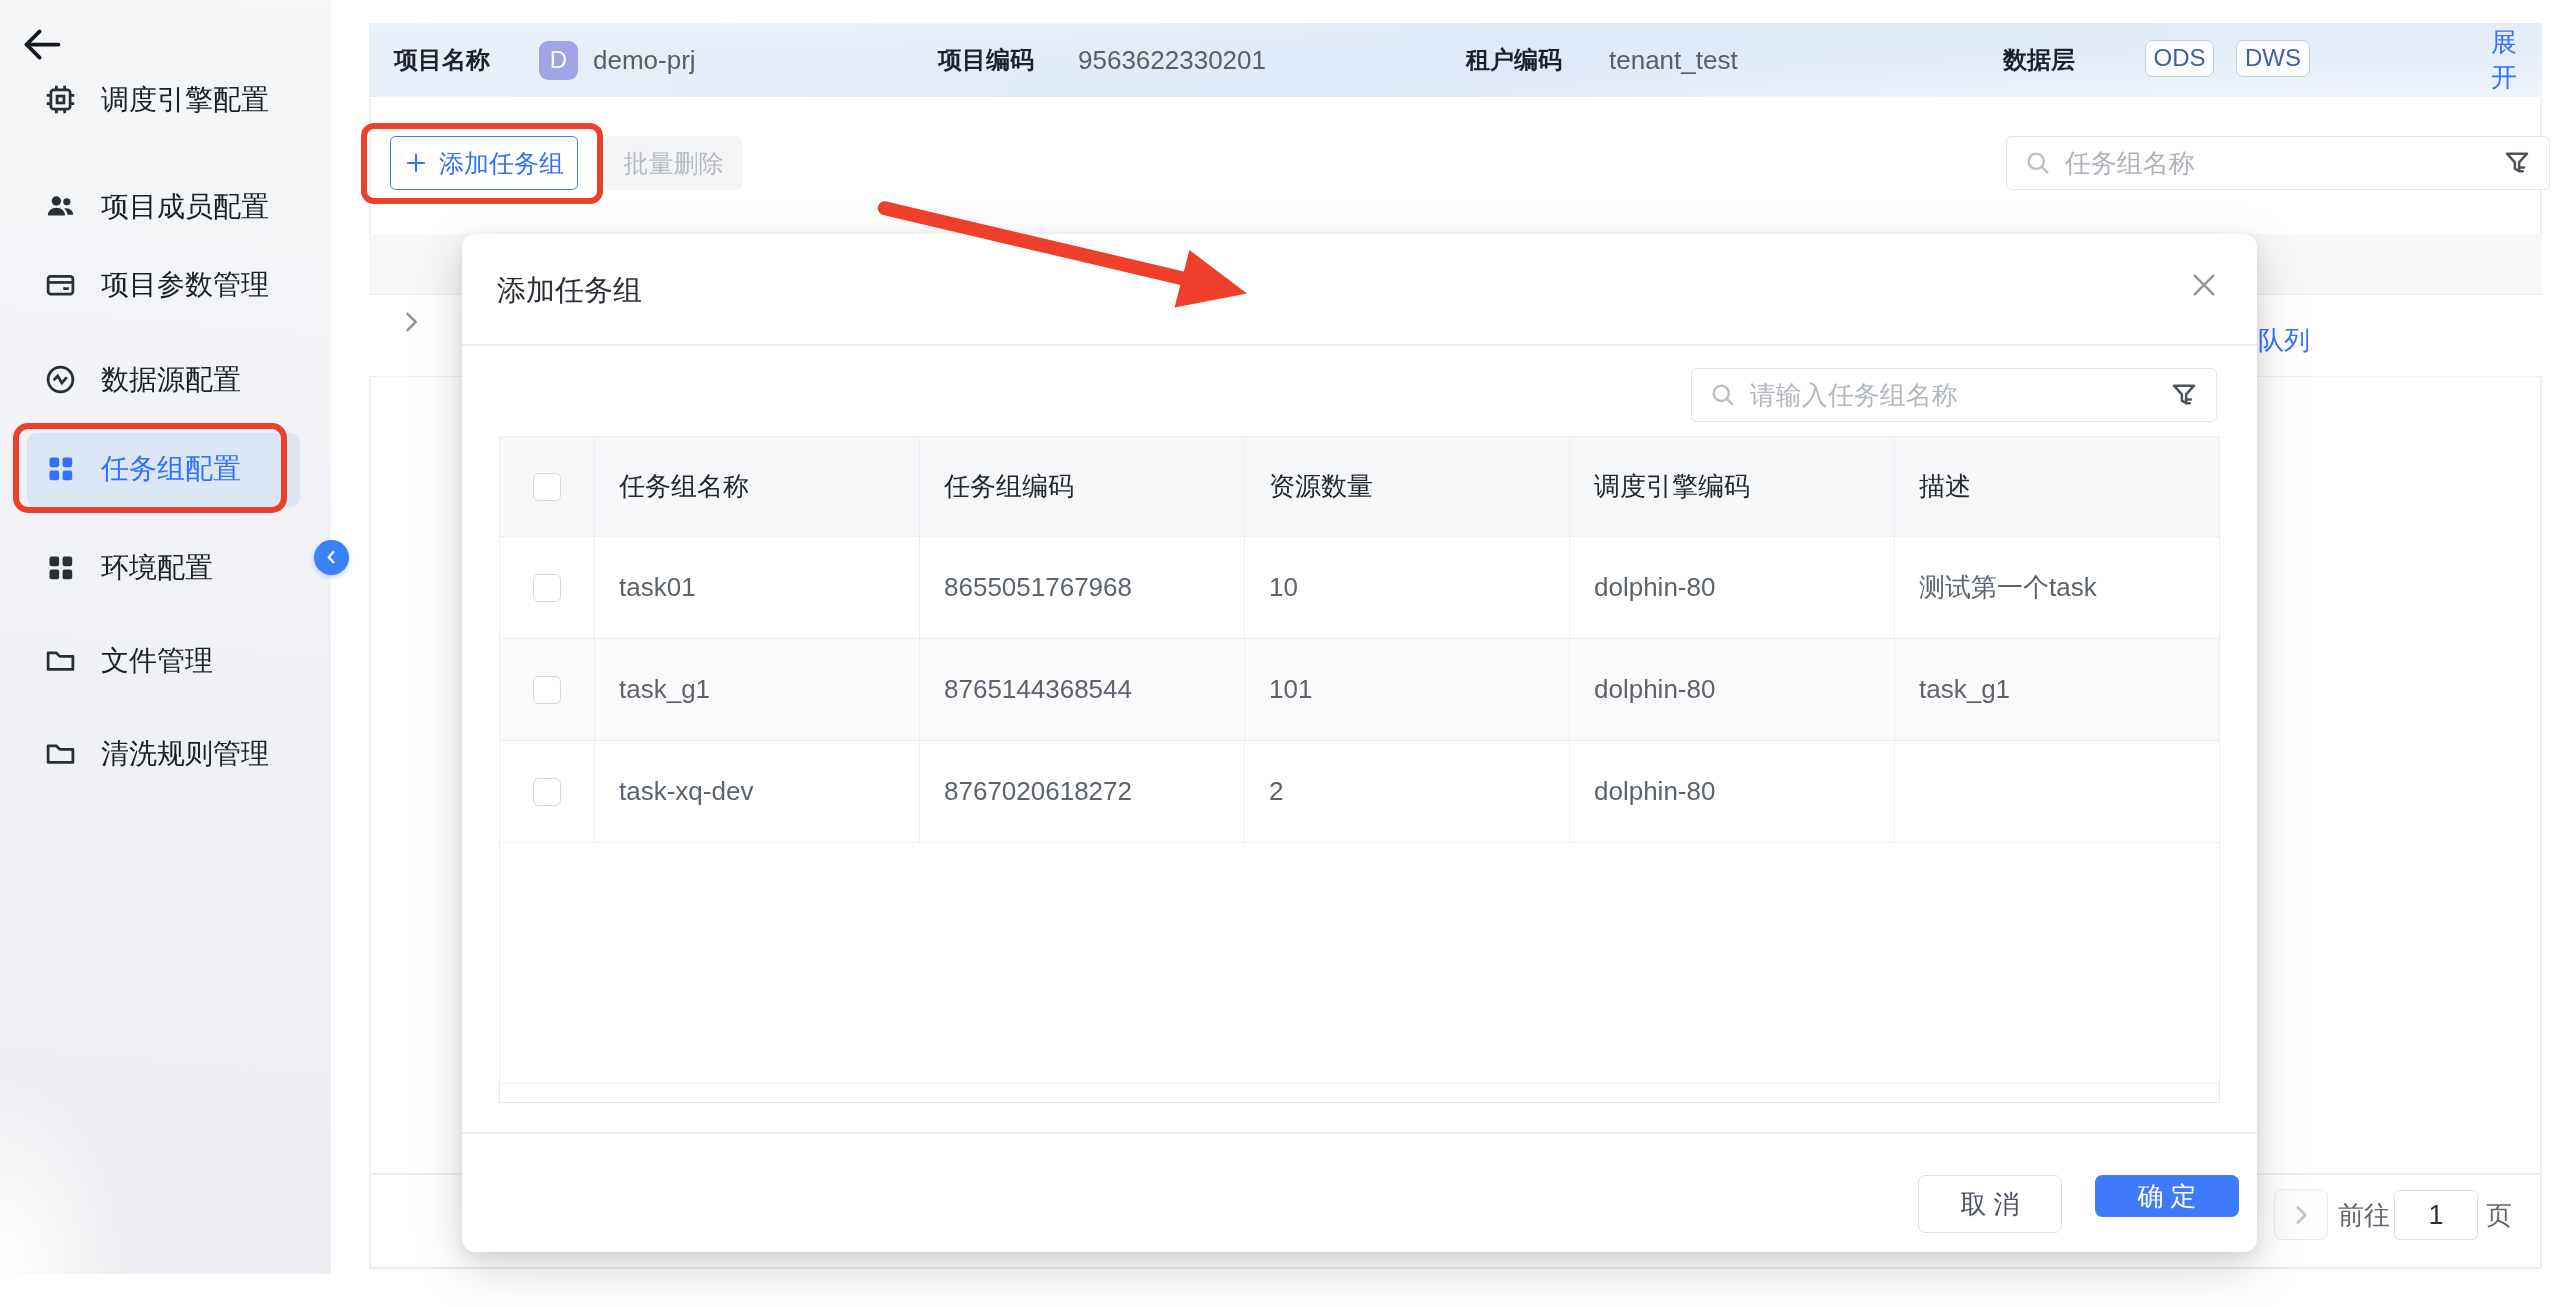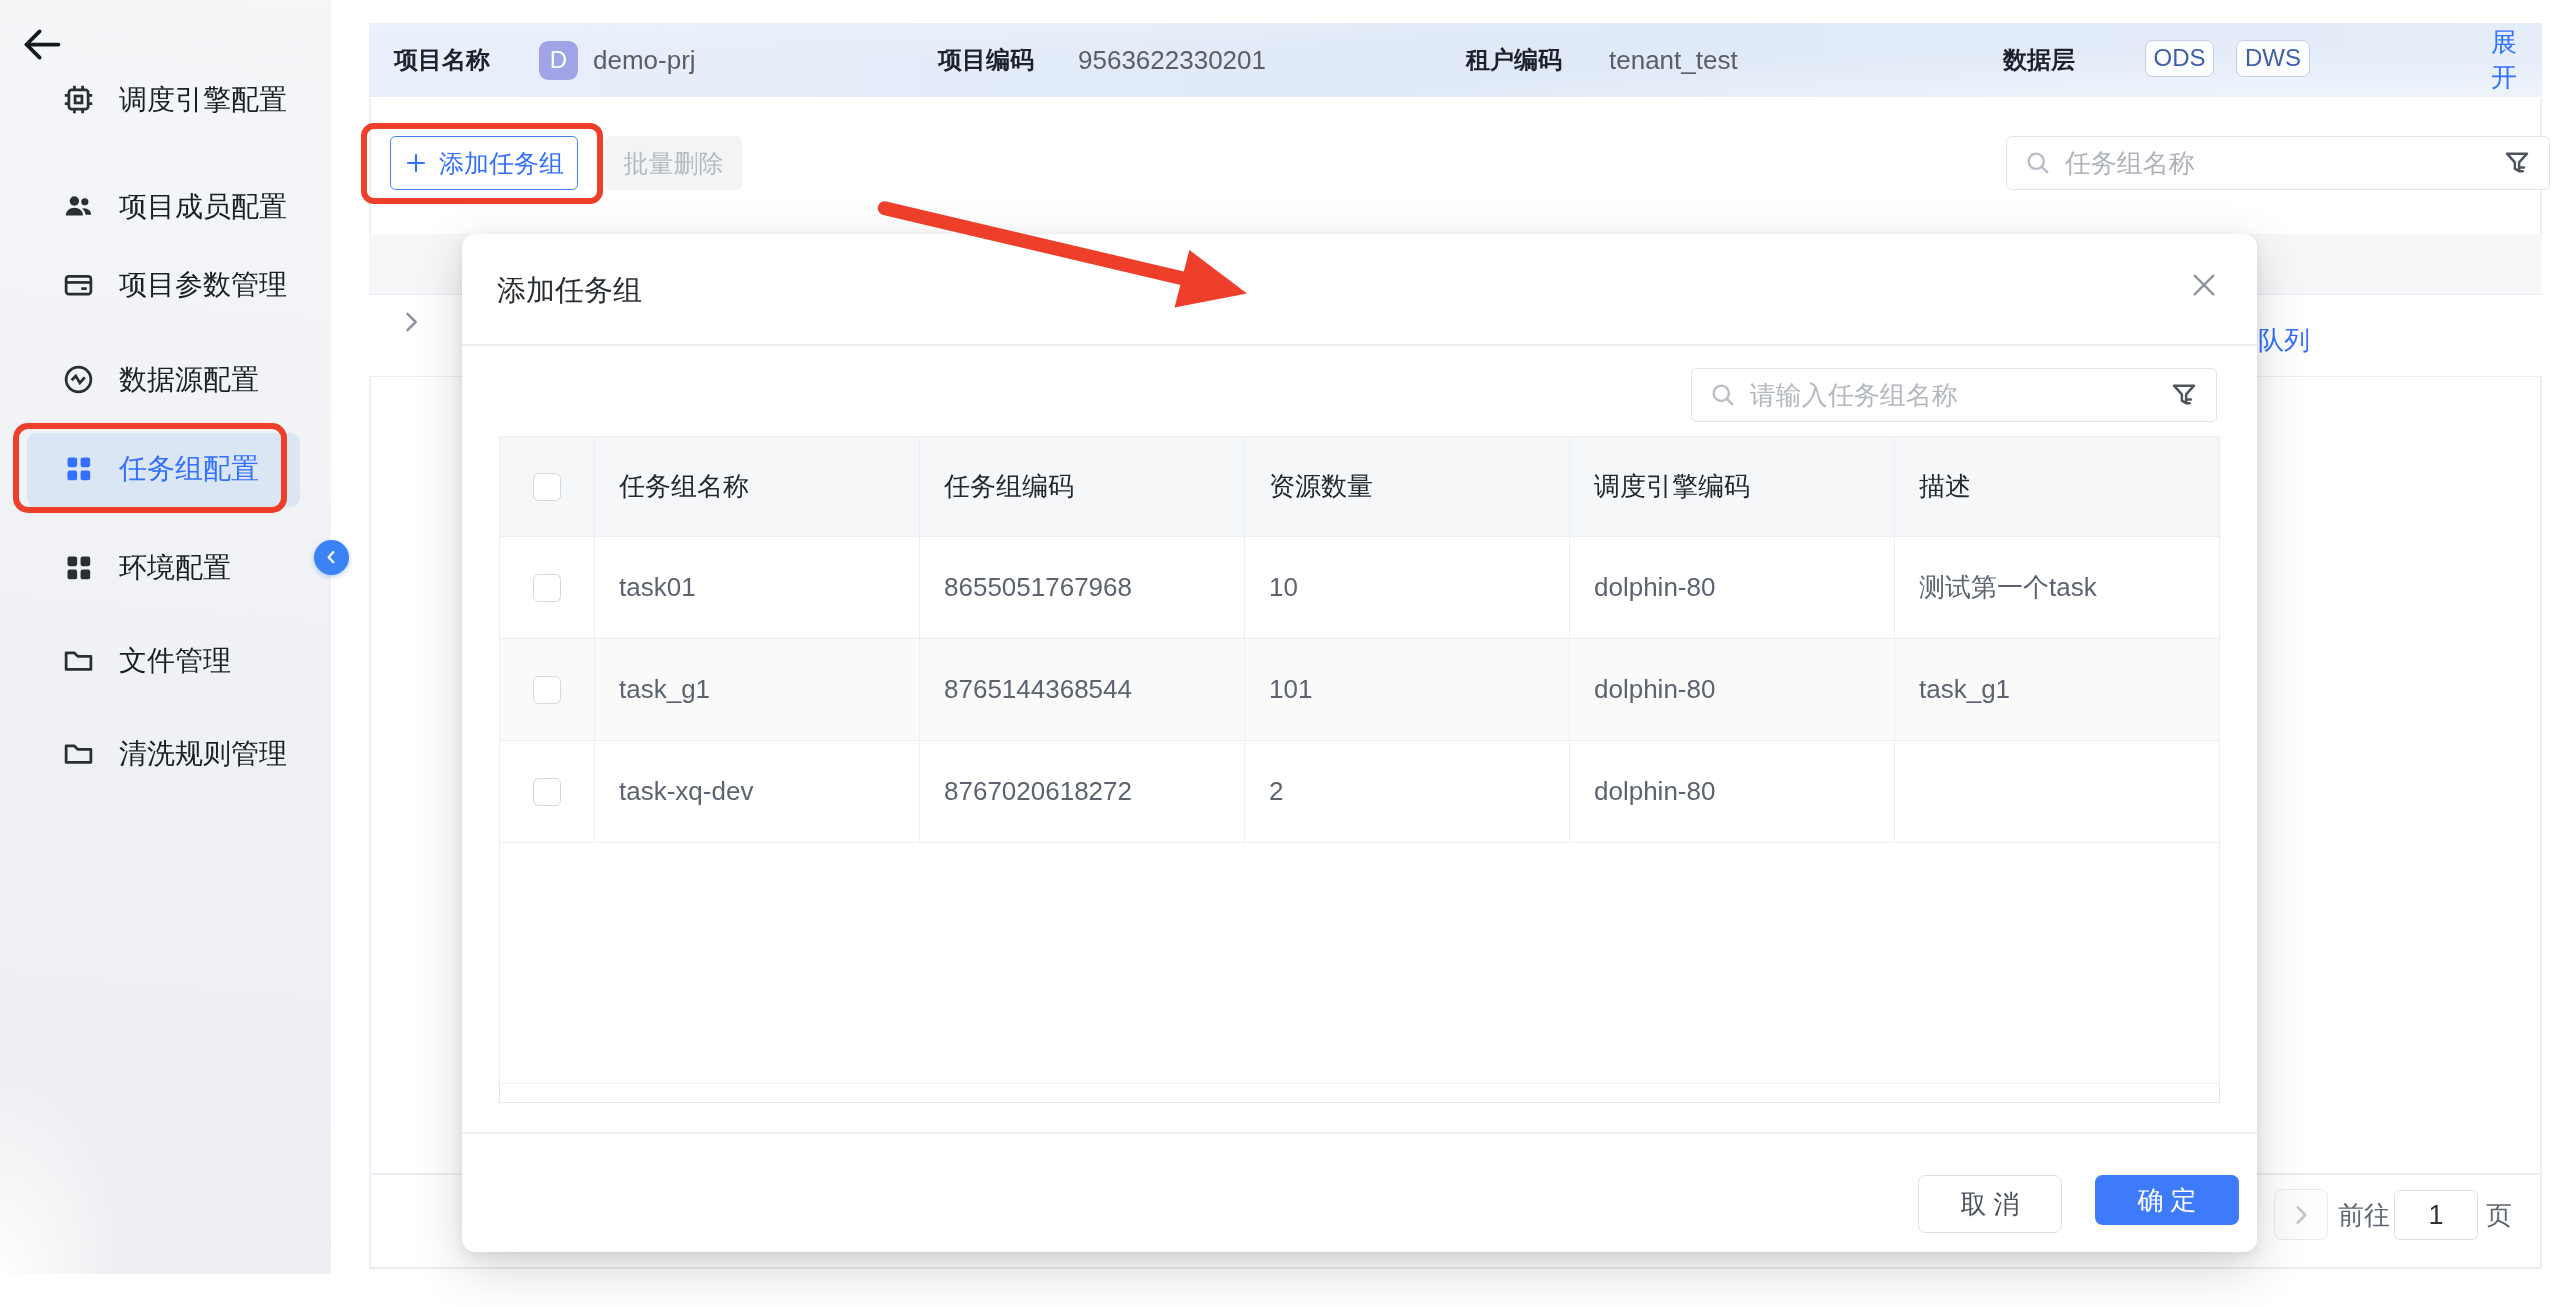--- a/index.html
+++ b/index.html
@@ -6,21 +6,21 @@
   html,body { width:2576px; height:1308px; background:#fff; overflow:hidden;
     font-family:"Liberation Sans","DejaVu Sans",sans-serif; }
   .abs { position:absolute; }
   #stage { position:relative; width:2576px; height:1308px; background:#fff; }
 
   
   #sidebar { left:0; top:0; width:331px; height:1274px;
     background: radial-gradient(55% 22% at 0% 100%, rgba(255,255,255,.95), rgba(255,255,255,0) 70%),
                 linear-gradient(185deg,#f5f6f8 0%,#eff1f4 55%,#eceef1 100%); }
   .back-btn { left:18.6px; top:22px; width:45px; height:45px; color:#15181d; cursor:pointer; }
-  .side-item { left:0; width:331px; height:59px; display:flex; align-items:center; padding-left:62px; gap:24px;
+  .side-item { left:0; width:331px; height:59px; display:flex; align-items:center; padding-left:44px; gap:24px;
     color:#1b1f26; font-size:28px; font-weight:500; cursor:pointer; position:absolute; }
   .side-item .ic { width:33px; height:33px; flex:0 0 33px; color:#2a2e35; }
   .side-item.active { color:#3370ff; }
   .side-item.active .ic { color:#3370ff; }
   .active-pill { left:27px; top:433px; width:273px; height:74px; border-radius:9.3px; background:#dbe6f5; }
   .toggle-circle { left:314px; top:540px; width:35px; height:35px; border-radius:50%;
     background:#3c82f7; color:#fff; display:flex; align-items:center; justify-content:center;
     box-shadow:0 1.9px 5.6px rgba(60,130,247,.4); cursor:pointer; z-index:6; }
 
   
@@ -94,21 +94,21 @@
   .c1 { width:325px; flex:0 0 325px; } .c2 { width:325px; flex:0 0 325px; }
   .c3 { width:325px; flex:0 0 325px; } .c4 { width:325px; flex:0 0 325px; }
   .c5 { flex:1; }
   .cbx { width:28px; height:28px; border:1.9px solid #d4d8df; border-radius:5.6px; background:#fff; cursor:pointer; }
   .hscroll { left:37px; top:850px; width:1721px; height:18.6px; position:absolute;
     border:1.9px solid #e3e6eb; border-top:none; background:#fff; }
   .m-divider-bot { left:0; top:898px; width:1795px; height:1.9px; background:#eef0f3; }
   .btn-cancel { left:1456px; top:941px; width:144px; height:58px; position:absolute; background:#fff;
     border:1.9px solid #d9dde3; border-radius:7.4px; color:#4a515c; font-size:26px;
     display:flex; align-items:center; justify-content:center; cursor:pointer; }
-  .btn-confirm { left:1633px; top:941px; width:144px; height:50px; position:absolute; background:#3e7bfa;
+  .btn-confirm { left:1633px; top:941px; width:144px; height:42px; position:absolute; background:#3e7bfa;
     border:none; border-radius:7.4px; color:#fff; font-size:26px;
     display:flex; align-items:center; justify-content:center; cursor:pointer; }
 
   
   .anno { z-index:20; pointer-events:none; }
   .anno-box-btn { left:361px; top:123px; width:242px; height:81px; border:6.5px solid #ee3f2b; border-radius:13px; }
   .anno-box-side { left:13px; top:423px; width:274px; height:90px; border:6.5px solid #ee3f2b; border-radius:15px; }
   svg { display:block; }
 </style>
 </head>

